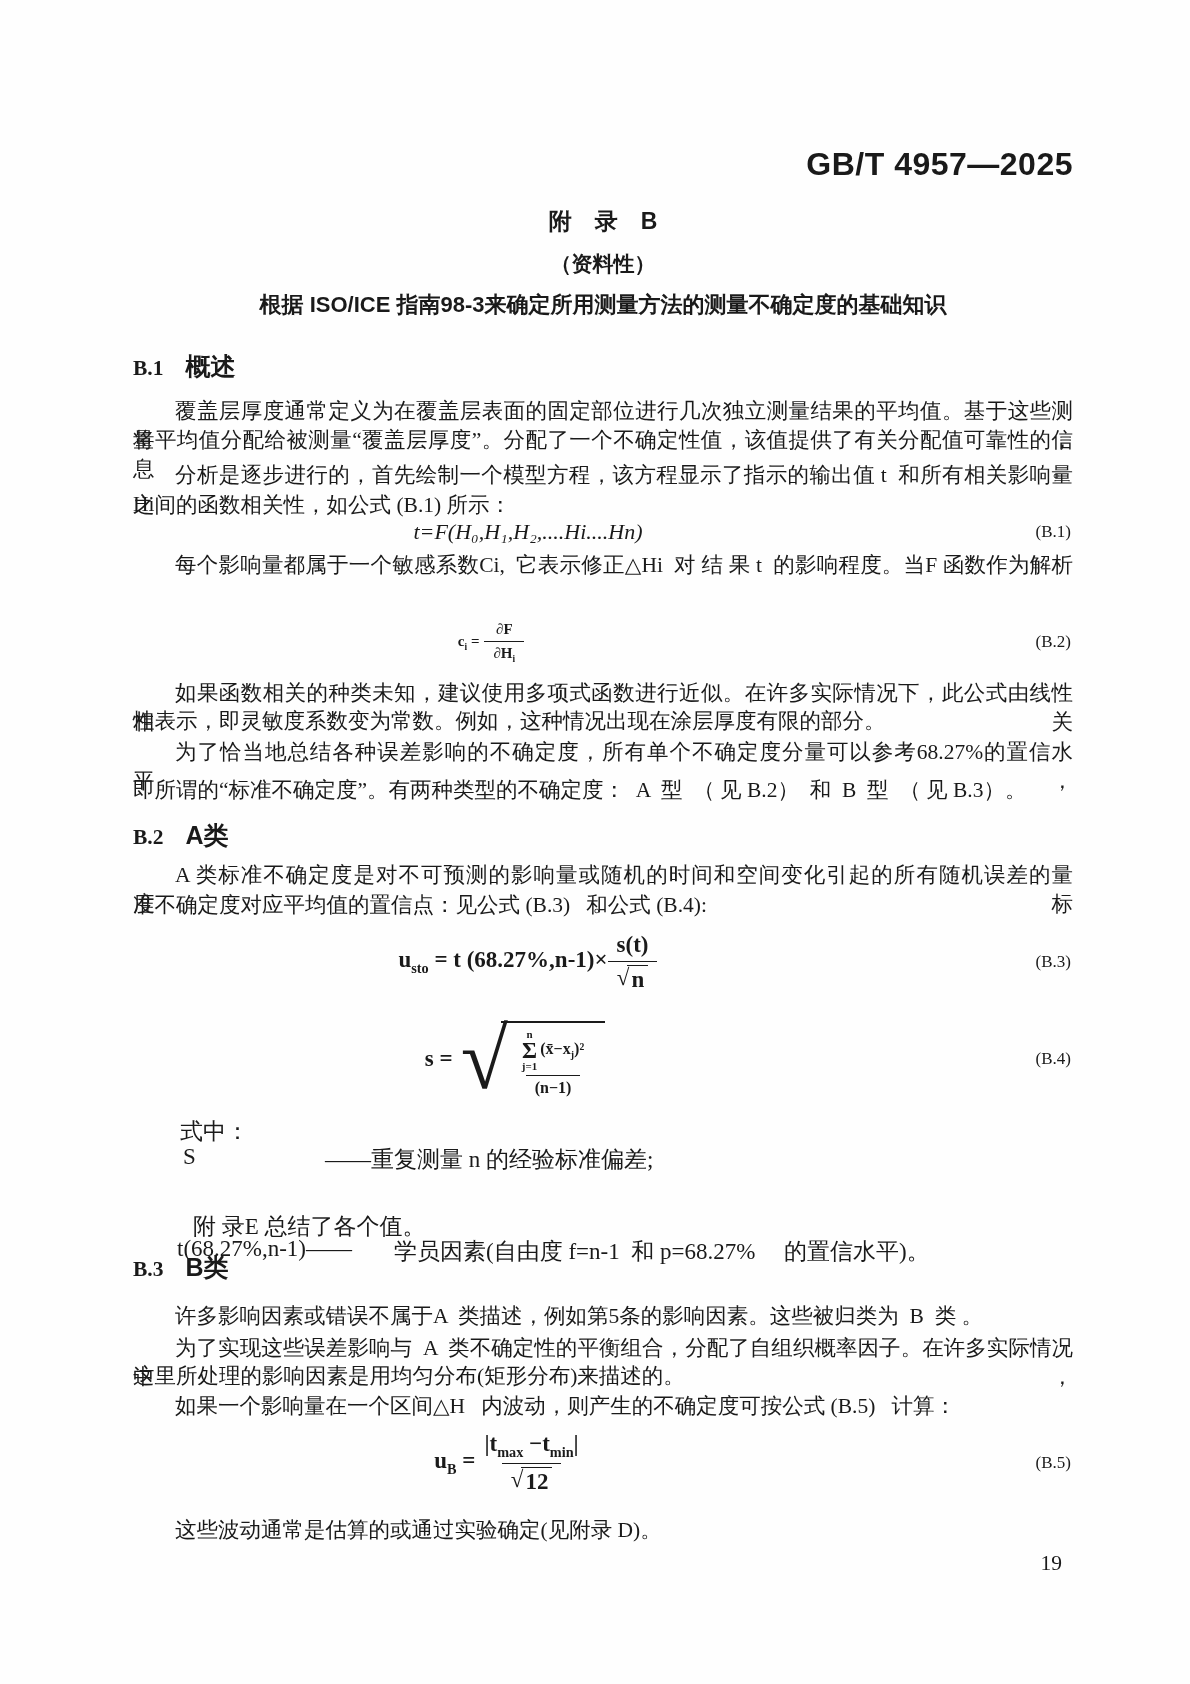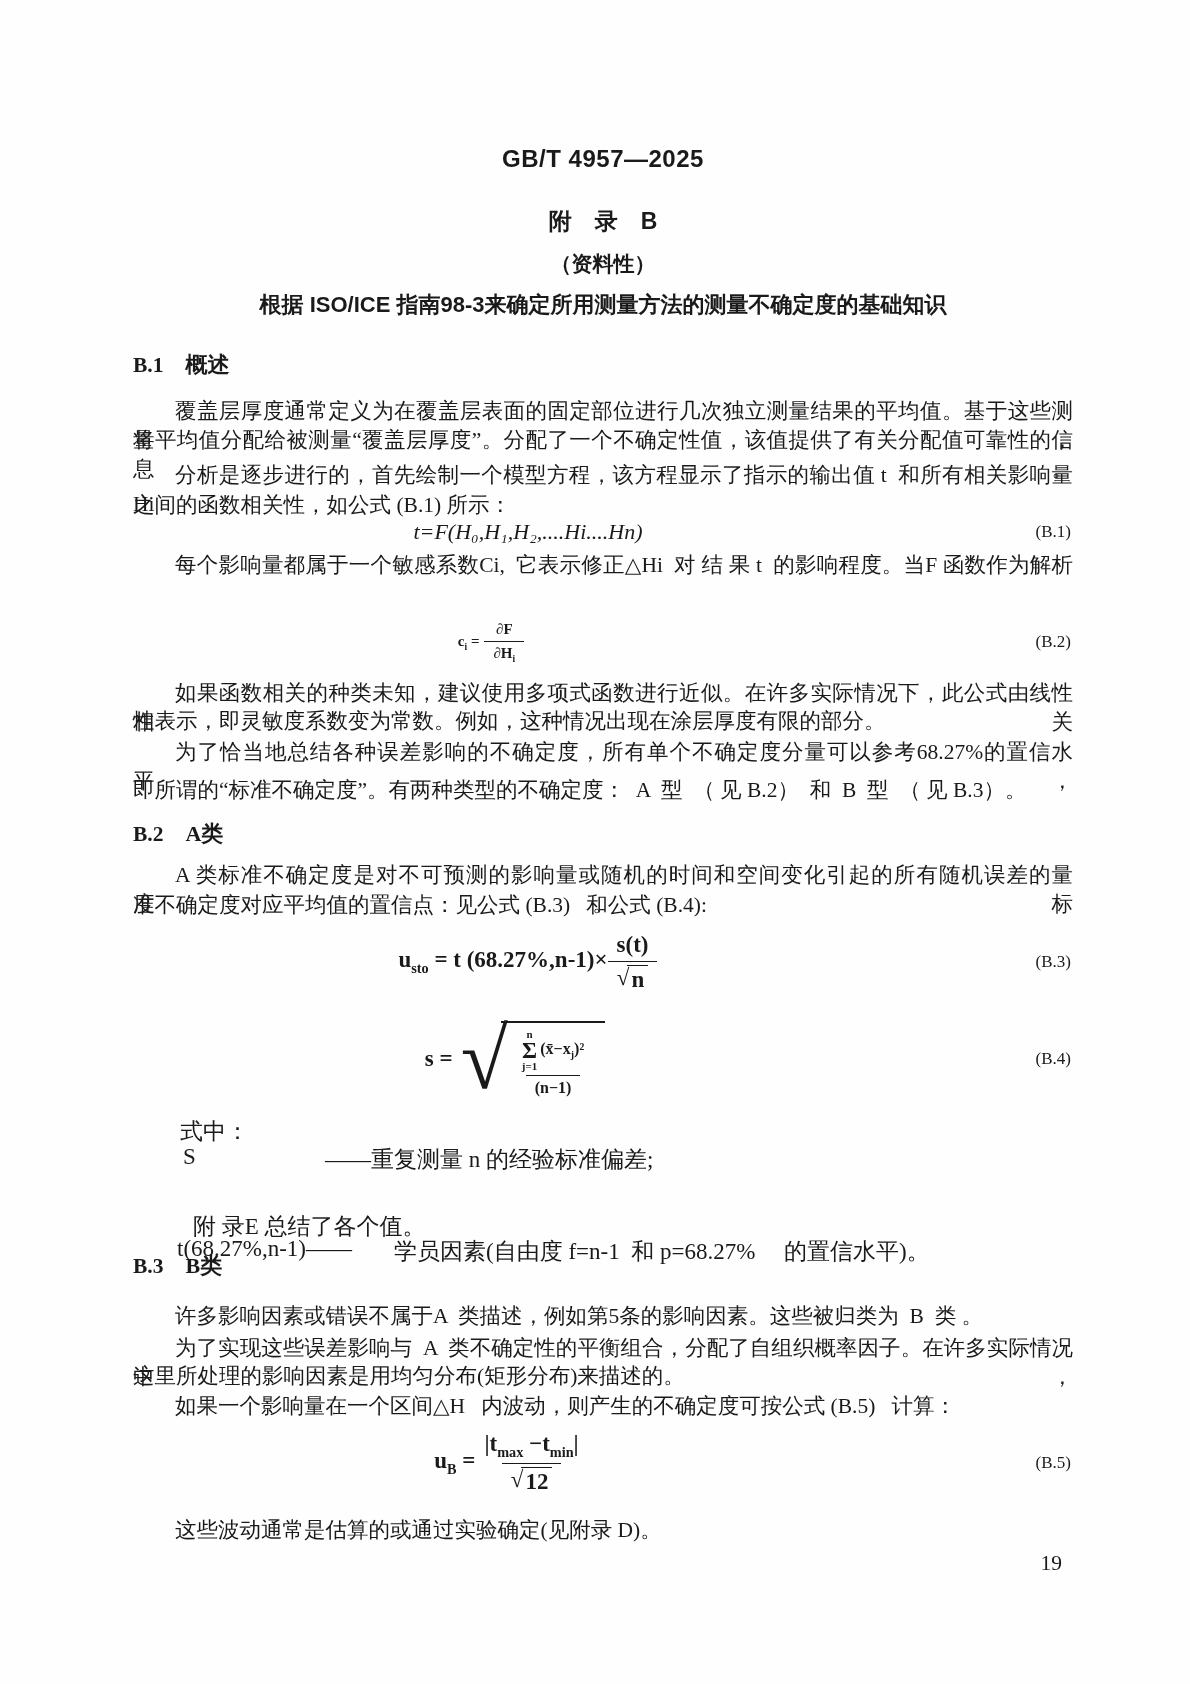--- a/index.html
+++ b/index.html
@@ -7,24 +7,24 @@
     position:relative;width:1190px;height:1684px;background:#fefefe;
     font-family:"Liberation Serif","DejaVu Serif",serif;color:#1a1a1a;
     overflow:hidden;
   }
   .ln{position:absolute;left:133px;width:940px;font-size:21.5px;line-height:1.35;white-space:pre-wrap;}
   .just{text-align:justify;text-align-last:justify;}
   .ind{text-indent:42px;}
   .ctr{text-align:center;}
   .right{text-align:right;}
   .sans-b{font-family:"Liberation Sans","DejaVu Sans",sans-serif;font-weight:700;}
-  .doc-code{font-family:"Liberation Sans","DejaVu Sans",sans-serif;font-weight:600;font-size:24px;letter-spacing:.5px;text-align:center;}
+  .doc-code{font-family:"Liberation Sans","DejaVu Sans",sans-serif;font-weight:600;font-size:32px;letter-spacing:.5px;}
   .sec{position:absolute;left:133px;width:940px;display:flex;gap:22px;align-items:baseline;}
   .sec .num{font-size:21.5px;font-weight:600;}
-  .sec .ttl{font-family:Liberation Serif, serif;font-weight:700;font-size:22px;}
+  .sec .ttl{font-family:Liberation Sans, sans-serif;font-weight:700;font-size:25px;}
   
   .frow{position:absolute;left:133px;width:940px;display:flex;align-items:center;justify-content:center;}
   .frow .eq{transform:translateX(-75px);display:inline-flex;align-items:center;}
   .flabel{position:absolute;right:2px;top:50%;transform:translateY(-50%);font-size:17px;font-weight:500;}
   .fr{display:inline-flex;flex-direction:column;align-items:center;vertical-align:middle;}
   .fr>.nu{padding:0 9px 3px;}
   .fr>.de{border-top:1.7px solid #1a1a1a;padding:3px 9px 0;}
   .srt{display:inline-flex;align-items:flex-start;}
   .srt>.sg{margin-right:-2px;}
   .srt>.bd{border-top:1.7px solid #1a1a1a;padding:1px 4px 0;}

